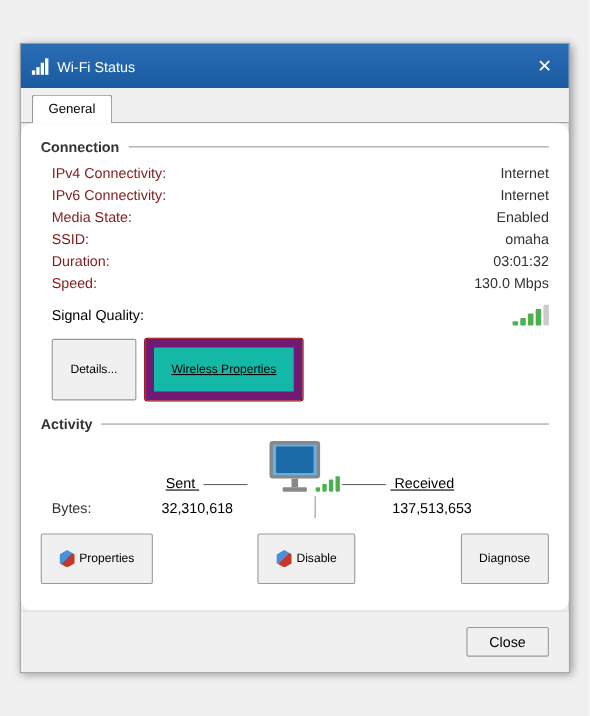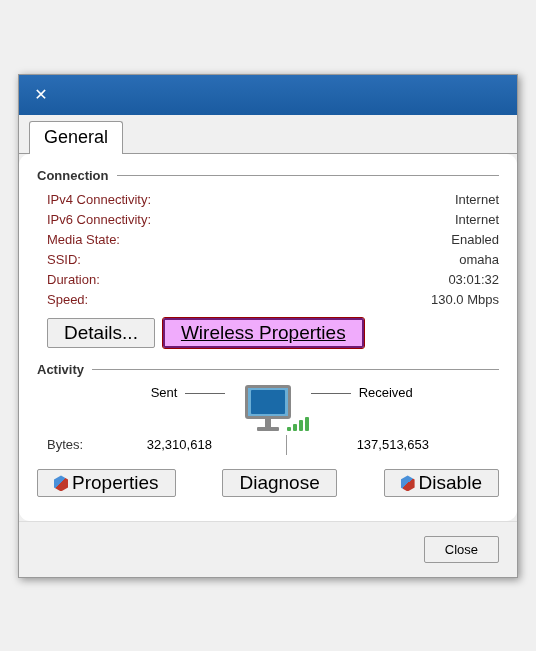--- a/index.html
+++ b/index.html
@@ -67,21 +67,21 @@
       background: #f0f0f0;
       border-bottom: 1px solid #999;
       padding: 6px 10px 0 10px;
       display: flex;
     }
     .tab {
       padding: 5px 14px 6px;
       border: 1px solid #999;
       border-bottom: none;
       background: #f0f0f0;
-      font-size: 18px;
+      font-size: 12px;
       cursor: pointer;
       margin-bottom: -1px;
       border-top-left-radius: 3px;
       border-top-right-radius: 3px;
       position: relative;
       background: white;
       z-index: 1;
     }
     .content {
       padding: 14px 18px;
@@ -145,32 +145,32 @@
     .bar.inactive {
       background: #ccc;
     }
     .buttons-row {
       display: flex;
       gap: 8px;
       margin-bottom: 14px;
       margin-left: 10px;
     }
     .btn {
-      padding: 2px 16px;
+      padding: 14px 16px;
       border: 1px solid #999;
       background: #f0f0f0;
-      font-size: 19px;
+      font-size: 11px;
       cursor: pointer;
       border-radius: 2px;
       font-family: inherit;
     }
     .btn-highlighted {
-      border: 2px solid #701a75;
+      border: 8px solid #701a75;
       outline: 1px solid #990000;
-      background: #f0abfc;
+      background: #14b8a6;
     }
     .btn-underline {
       text-decoration: underline;
     }
     .activity-section {
       margin-bottom: 14px;
     }
     .line {
       width: 40px;
       height: 1px;
@@ -263,40 +263,50 @@
       background: #f0f0f0;
       font-size: 13px;
       cursor: pointer;
       border-radius: 2px;
       font-family: inherit;
     }
 
     
     .activity-header-row {
       display: flex;
-      align-items: flex-start;
+      align-items: flex-end;
       justify-content: center;
       gap: 0;
       margin-bottom: 4px;
+      text-decoration: underline;
     }
     .activity-computer-wrap {
       display: flex;
       align-items: center;
       justify-content: center;
       position: relative;
       flex: 0 0 auto;
       margin: 0 10px;
     }
   </style>
 </head>
 <body>
 
 <div class="window">
 
   <div class="titlebar">
+    <div class="titlebar-left">
+      <div class="titlebar-icon">
+        <span style="height: 4px;"></span>
+        <span style="height: 7px;"></span>
+        <span style="height: 11px;"></span>
+        <span style="height: 15px;"></span>
+      </div>
+      <span class="titlebar-title">Wi-Fi Status</span>
+    </div>
     <button class="close-btn">✕</button>
   </div>
 
   <div class="tab-bar">
     <div class="tab">General</div>
   </div>
 
   <div class="content">
 
     <div class="section-header">Connection</div>
@@ -314,20 +324,30 @@
       <span class="info-label">SSID:</span>
       <span class="info-value">omaha</span>
 
       <span class="info-label">Duration:</span>
       <span class="info-value">03:01:32</span>
 
       <span class="info-label">Speed:</span>
       <span class="info-value">130.0 Mbps</span>
     </div>
 
+    <div class="signal-quality-row">
+      <span>Signal Quality:</span>
+      <div class="signal-bars">
+        <div class="bar" style="height: 4px;"></div>
+        <div class="bar" style="height: 7px;"></div>
+        <div class="bar" style="height: 11px;"></div>
+        <div class="bar" style="height: 15px;"></div>
+        <div class="bar inactive" style="height: 19px;"></div>
+      </div>
+    </div>
 
     <div class="buttons-row">
       <button class="btn">Details...</button>
       <button class="btn btn-highlighted btn-underline">Wireless Properties</button>
     </div>
 
     <div class="activity-section">
       <div class="section-header">Activity</div>
 
       <div class="activity-header-row">
@@ -362,24 +382,24 @@
         <span class="bytes-sent">32,310,618</span>
         <div class="bytes-divider"></div>
         <span class="bytes-received">137,513,653</span>
       </div>
     </div>
 
     <div class="bottom-buttons">
       <button class="btn">
         <span style="display:inline-block; width:14px; height:16px; background: linear-gradient(135deg, #4a90d9 50%, #c0392b 50%); clip-path: polygon(50% 0%, 100% 25%, 100% 75%, 50% 100%, 0% 75%, 0% 25%); vertical-align: middle; margin-right: 4px;"></span><span>Properties</span>
       </button>
-      <button class="btn">Diagnose</button>
       <button class="btn">
         <span style="display:inline-block; width:14px; height:16px; background: linear-gradient(135deg, #4a90d9 50%, #c0392b 50%); clip-path: polygon(50% 0%, 100% 25%, 100% 75%, 50% 100%, 0% 75%, 0% 25%); vertical-align: middle; margin-right: 4px;"></span><span>Disable</span>
       </button>
+      <button class="btn">Diagnose</button>
     </div>
 
   </div>
 
   <div class="footer">
     <button class="close-footer-btn">Close</button>
   </div>
 </div>
 
 </body></html>

